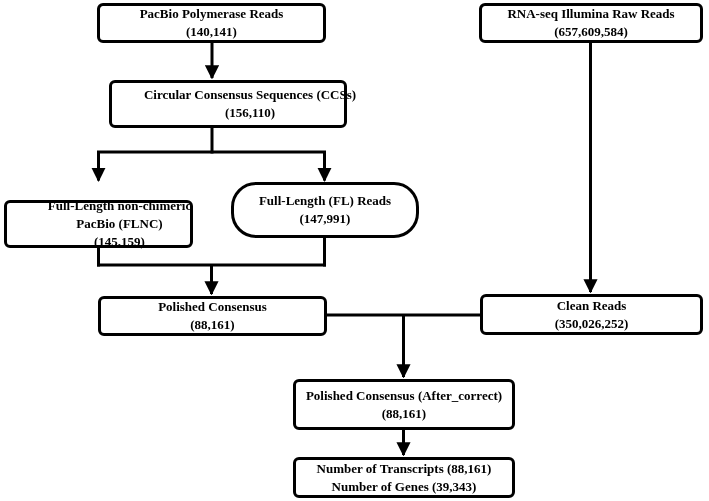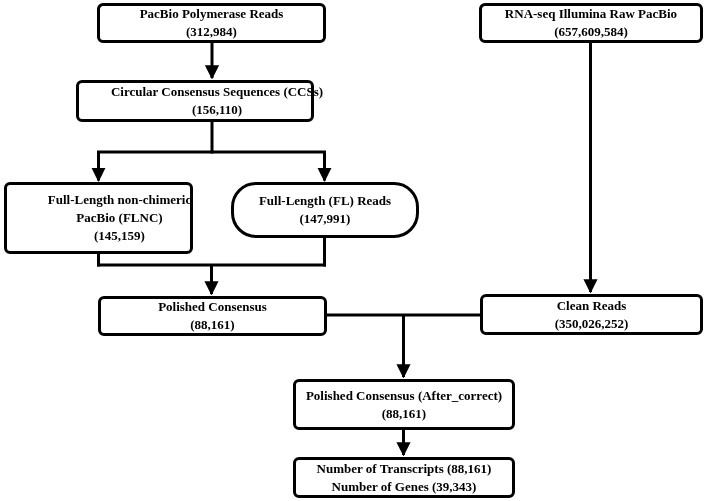--- a/index.html
+++ b/index.html
@@ -73,34 +73,34 @@
 
       <path d="M326 315 H481"></path>
       <path d="M403.5 315 V377" marker-end="url(#arrow)"></path>
 
       <path d="M403.5 420 V455" marker-end="url(#arrow)"></path>
     </g>
   </svg>
 
   <div class="node" style="left:97px;  top:3px;   width:229px; height:40px;">
     <span>PacBio Polymerase Reads</span>
-    <span>(312,984)</span>
+    <span>(140,141)</span>
   </div>
 
   <div class="node" style="left:479px; top:3px;   width:224px; height:40px;">
-    <span>RNA-seq Illumina Raw PacBio</span>
+    <span>RNA-seq Illumina Raw Reads</span>
     <span>(657,609,584)</span>
   </div>
 
-  <div class="node" style="left:76px;  top:80px;  width:238px; height:42px;padding-left:44px;">
+  <div class="node" style="left:109px;  top:80px;  width:238px; height:48px;padding-left:44px;">
     <span>Circular Consensus Sequences (CCSs)</span>
     <span>(156,110)</span>
   </div>
 
-  <div class="node" style="left:4px;   top:182px; width:189px; height:72px;padding-left:42px;">
+  <div class="node" style="left:4px;   top:200px; width:189px; height:48px;padding-left:42px;">
     <span>Full-Length non-chimeric</span>
     <span>PacBio (FLNC)</span>
     <span>(145,159)</span>
   </div>
 
   <div class="node" style="left:231px; top:182px; width:188px; height:56px;border-radius:25px;">
     <span>Full-Length (FL) Reads</span>
     <span>(147,991)</span>
   </div>
 

